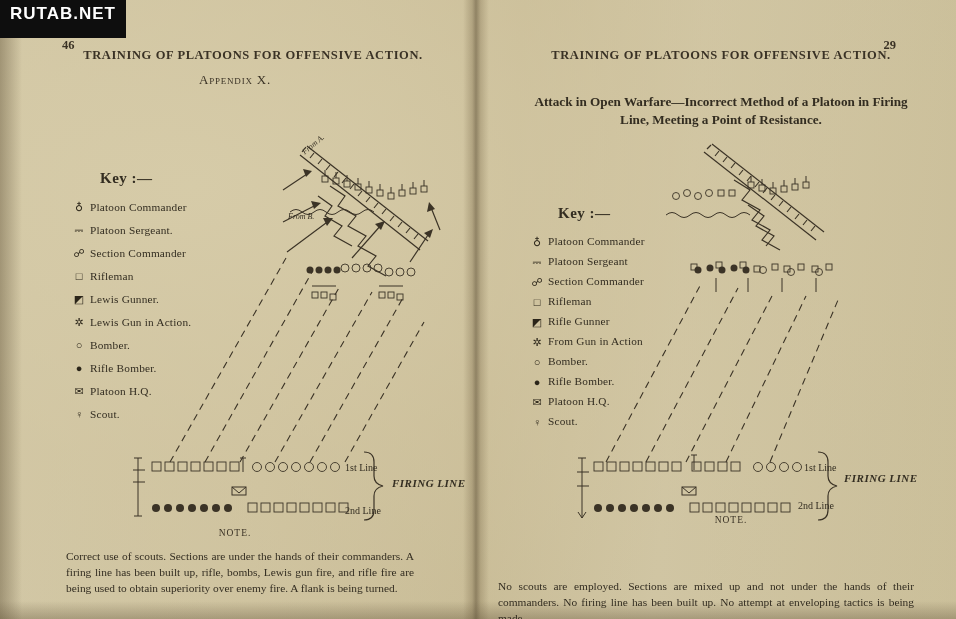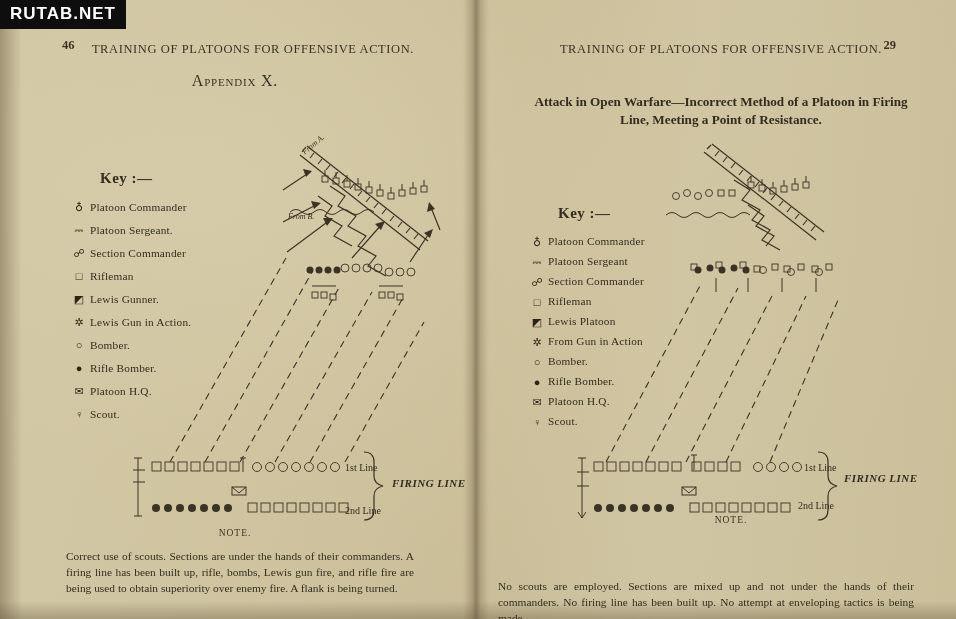--- a/index.html
+++ b/index.html
@@ -45,59 +45,59 @@
   }
   .watermark {
     position: absolute;
     left: 0; top: 0;
     background: #0e0e0e;
     color: #fff;
     font-family: "Liberation Sans", sans-serif;
     font-weight: bold;
     font-size: 17px;
     letter-spacing: 1px;
-    padding: 4px 10px 5px 10px;
+    padding: 4px 10px 14px 10px;
     z-index: 40;
   }
   .page {
     position: absolute;
     top: 0;
     height: 619px;
     color: #2f2a1f;
   }
   .page.left  { left: 0;   width: 470px; }
   .page.right { left: 486px; width: 470px; }
 
   .running-head {
     position: absolute;
-    top: 42px;
+    top: 48px;
     width: 100%;
     font-size: 12.5px;
-    font-weight: normal;
+    font-weight: bold;
     letter-spacing: 0.6px;
     font-variant: small-caps;
     text-align: center;
     color: #3a3225;
   }
   .folio {
     position: absolute;
     top: 38px;
     font-size: 12.5px;
     font-weight: bold;
     color: #3a3225;
   }
   .folio.l { left: 62px; }
   .folio.r { right: 60px; }
 
   .appendix {
     position: absolute;
     top: 72px;
     width: 100%;
     text-align: center;
-    font-size: 16px;
+    font-size: 13px;
     font-variant: small-caps;
     letter-spacing: 0.8px;
     color: #3a3225;
   }
   .subtitle {
     position: absolute;
     top: 93px;
     left: 48px;
     right: 48px;
     text-align: center;
@@ -436,21 +436,21 @@
       <div class="key-row" style="height:20px;">
         <span class="key-sym">☍</span>
         <span class="key-label">Section Commander</span>
       </div>
       <div class="key-row" style="height:20px;">
         <span class="key-sym">□</span>
         <span class="key-label">Rifleman</span>
       </div>
       <div class="key-row" style="height:20px;">
         <span class="key-sym">◩</span>
-        <span class="key-label">Lewis Platoon</span>
+        <span class="key-label">Rifle Gunner</span>
       </div>
       <div class="key-row" style="height:20px;">
         <span class="key-sym">✲</span>
         <span class="key-label">From Gun in Action</span>
       </div>
       <div class="key-row" style="height:20px;">
         <span class="key-sym">○</span>
         <span class="key-label">Bomber.</span>
       </div>
       <div class="key-row" style="height:20px;">

